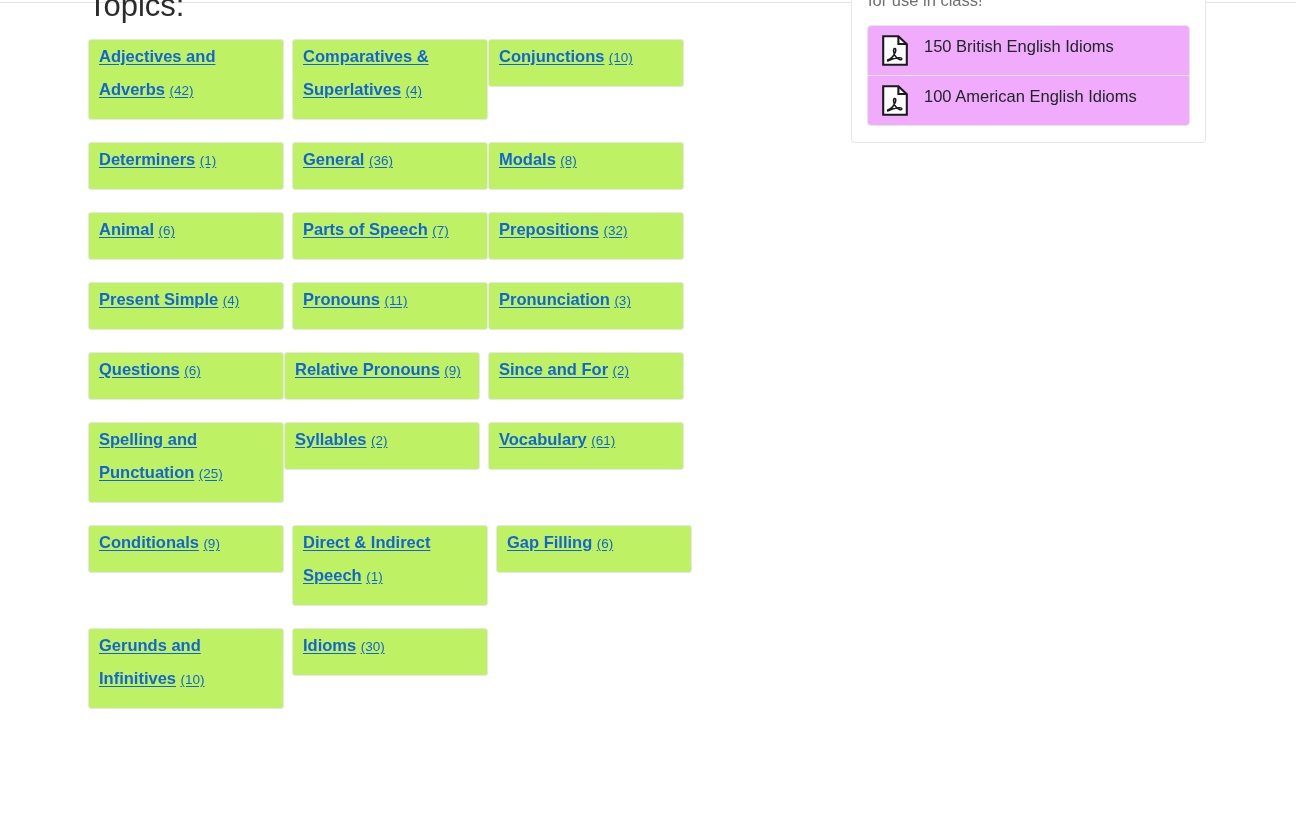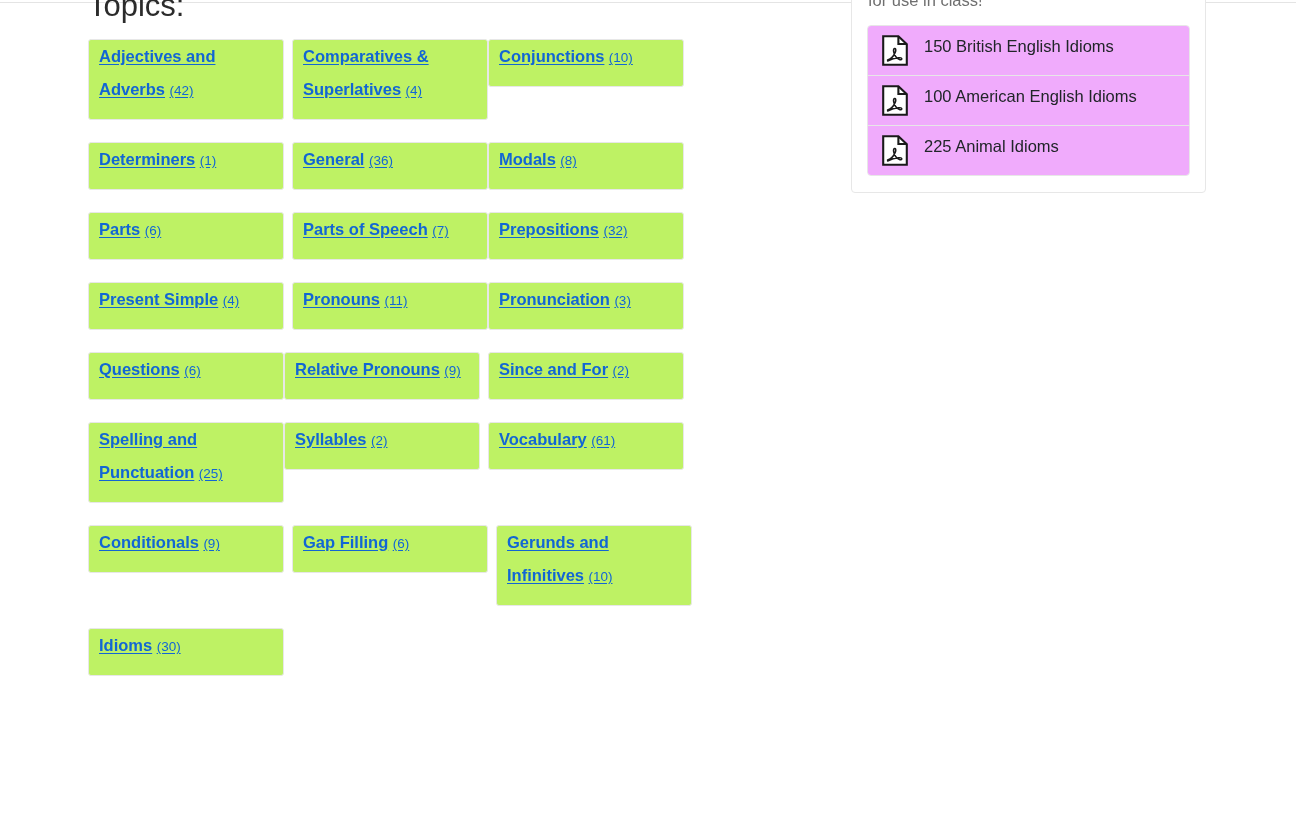--- a/index.html
+++ b/index.html
@@ -154,33 +154,34 @@
 
     <h2 class="page-title">Topics:</h2>
 
     <div class="topics-grid" id="topics-grid">
         <a class="topic-card" href="#"><span class="topic-link">Adjectives and Adverbs</span> <span class="topic-count">(42)</span></a>
         <a class="topic-card last-in-row" href="#"><span class="topic-link">Comparatives &amp; Superlatives</span> <span class="topic-count">(4)</span></a>
         <a class="topic-card" href="#"><span class="topic-link">Conjunctions</span> <span class="topic-count">(10)</span></a>
         <a class="topic-card" href="#"><span class="topic-link">Determiners</span> <span class="topic-count">(1)</span></a>
         <a class="topic-card last-in-row" href="#"><span class="topic-link">General</span> <span class="topic-count">(36)</span></a>
         <a class="topic-card" href="#"><span class="topic-link">Modals</span> <span class="topic-count">(8)</span></a>
-        <a class="topic-card" href="#"><span class="topic-link">Parts</span> <span class="topic-count">(6)</span></a>
+        <a class="topic-card" href="#"><span class="topic-link">Animal</span> <span class="topic-count">(6)</span></a>
         <a class="topic-card last-in-row" href="#"><span class="topic-link">Parts of Speech</span> <span class="topic-count">(7)</span></a>
         <a class="topic-card" href="#"><span class="topic-link">Prepositions</span> <span class="topic-count">(32)</span></a>
         <a class="topic-card" href="#"><span class="topic-link">Present Simple</span> <span class="topic-count">(4)</span></a>
         <a class="topic-card last-in-row" href="#"><span class="topic-link">Pronouns</span> <span class="topic-count">(11)</span></a>
         <a class="topic-card" href="#"><span class="topic-link">Pronunciation</span> <span class="topic-count">(3)</span></a>
         <a class="topic-card last-in-row" href="#"><span class="topic-link">Questions</span> <span class="topic-count">(6)</span></a>
         <a class="topic-card" href="#"><span class="topic-link">Relative Pronouns</span> <span class="topic-count">(9)</span></a>
         <a class="topic-card" href="#"><span class="topic-link">Since and For</span> <span class="topic-count">(2)</span></a>
         <a class="topic-card last-in-row" href="#"><span class="topic-link">Spelling and Punctuation</span> <span class="topic-count">(25)</span></a>
         <a class="topic-card" href="#"><span class="topic-link">Syllables</span> <span class="topic-count">(2)</span></a>
         <a class="topic-card last-in-row" href="#"><span class="topic-link">Vocabulary</span> <span class="topic-count">(61)</span></a>
         <a class="topic-card" href="#"><span class="topic-link">Conditionals</span> <span class="topic-count">(9)</span></a>
+        <a class="topic-card" href="#"><span class="topic-link">Direct &amp; Indirect Speech</span> <span class="topic-count">(1)</span></a>
         <a class="topic-card" href="#"><span class="topic-link">Gap Filling</span> <span class="topic-count">(6)</span></a>
         <a class="topic-card" href="#"><span class="topic-link">Gerunds and Infinitives</span> <span class="topic-count">(10)</span></a>
         <a class="topic-card last-in-row" href="#"><span class="topic-link">Idioms</span> <span class="topic-count">(30)</span></a>
       </div>
 
   </div>
 
   <div class="side-panel">
 
     <div class="panel-intro">for use in class!</div>
@@ -195,25 +196,17 @@
           <span class="pdf-label">150 British English Idioms</span>
         </a>
         <a class="pdf-row" href="#">
           <span class="pdf-icon"><svg viewBox="0 0 26 31" xmlns="http://www.w3.org/2000/svg">
               <path d="M1.2 1.2 H16.4 L24.8 9.2 V29.8 H1.2 Z" fill="#ffffff" stroke="#1a1a1a" stroke-width="2.1" stroke-linejoin="miter"></path>
               <path d="M16.4 1.6 V9.0 H24.4" fill="none" stroke="#1a1a1a" stroke-width="2.1"></path>
               <path d="M5.6 25.0 c3.1-1.0 6.2-4.2 7.6-7.6 c0.9-2.1 0.7-3.6-0.3-3.8 c-1.1-0.2-1.6 1.2-1.2 3.2 c0.6 3.0 2.9 6.3 5.4 7.6 c1.4 0.7 2.6 0.5 2.7-0.4 c0.1-1.0-1.3-1.5-3.3-1.3 c-3.3 0.3-7.6 1.6-10.9 3.3" fill="none" stroke="#1a1a1a" stroke-width="1.55" stroke-linecap="round" stroke-linejoin="round"></path>
             </svg></span>
           <span class="pdf-label">100 American English Idioms</span>
         </a>
-        <a class="pdf-row" href="#">
-          <span class="pdf-icon"><svg viewBox="0 0 26 31" xmlns="http://www.w3.org/2000/svg">
-              <path d="M1.2 1.2 H16.4 L24.8 9.2 V29.8 H1.2 Z" fill="#ffffff" stroke="#1a1a1a" stroke-width="2.1" stroke-linejoin="miter"></path>
-              <path d="M16.4 1.6 V9.0 H24.4" fill="none" stroke="#1a1a1a" stroke-width="2.1"></path>
-              <path d="M5.6 25.0 c3.1-1.0 6.2-4.2 7.6-7.6 c0.9-2.1 0.7-3.6-0.3-3.8 c-1.1-0.2-1.6 1.2-1.2 3.2 c0.6 3.0 2.9 6.3 5.4 7.6 c1.4 0.7 2.6 0.5 2.7-0.4 c0.1-1.0-1.3-1.5-3.3-1.3 c-3.3 0.3-7.6 1.6-10.9 3.3" fill="none" stroke="#1a1a1a" stroke-width="1.55" stroke-linecap="round" stroke-linejoin="round"></path>
-            </svg></span>
-          <span class="pdf-label">225 Animal Idioms</span>
-        </a>
       </div>
 
   </div>
 
 </div>
 
 </body></html>

